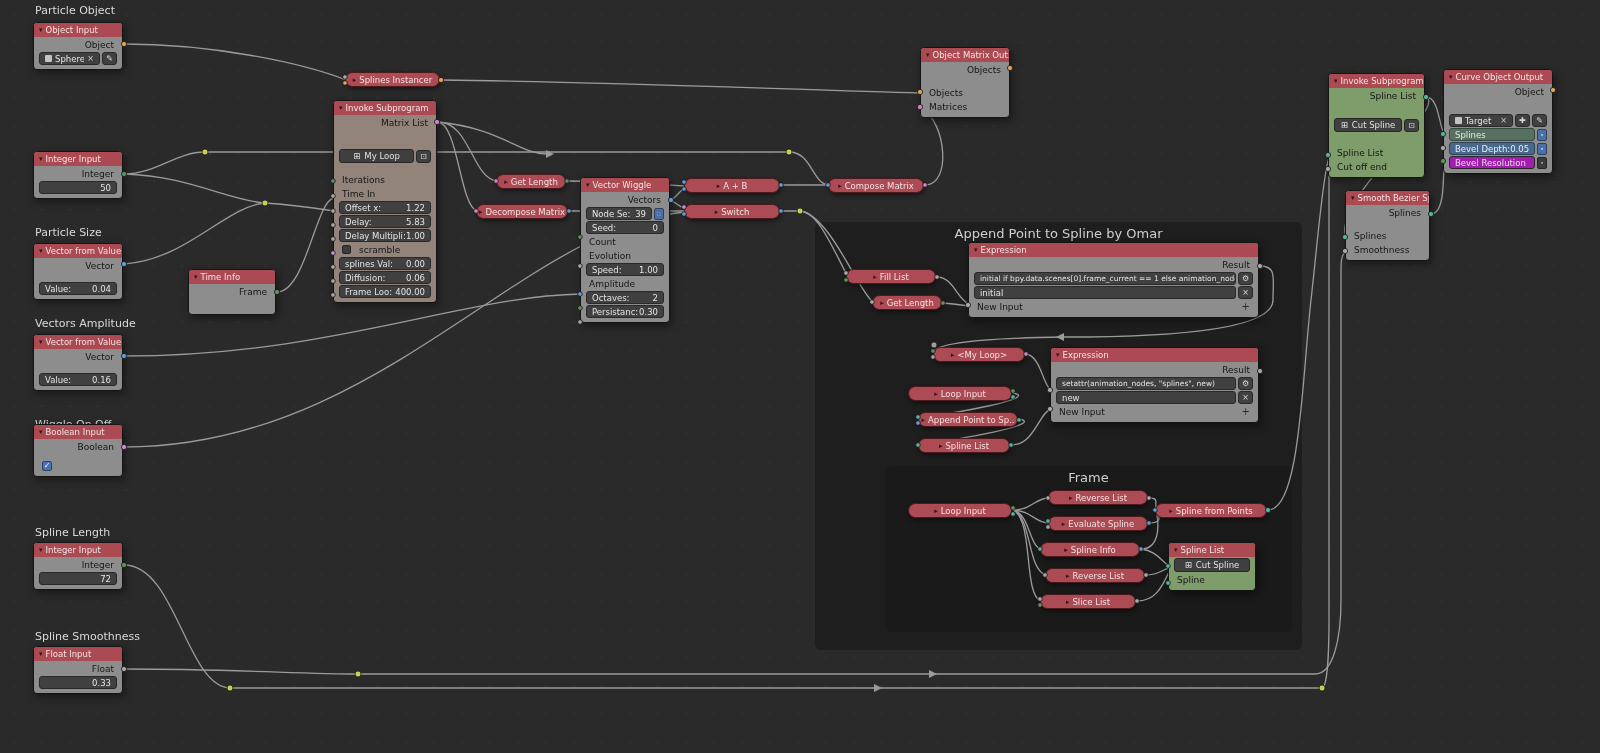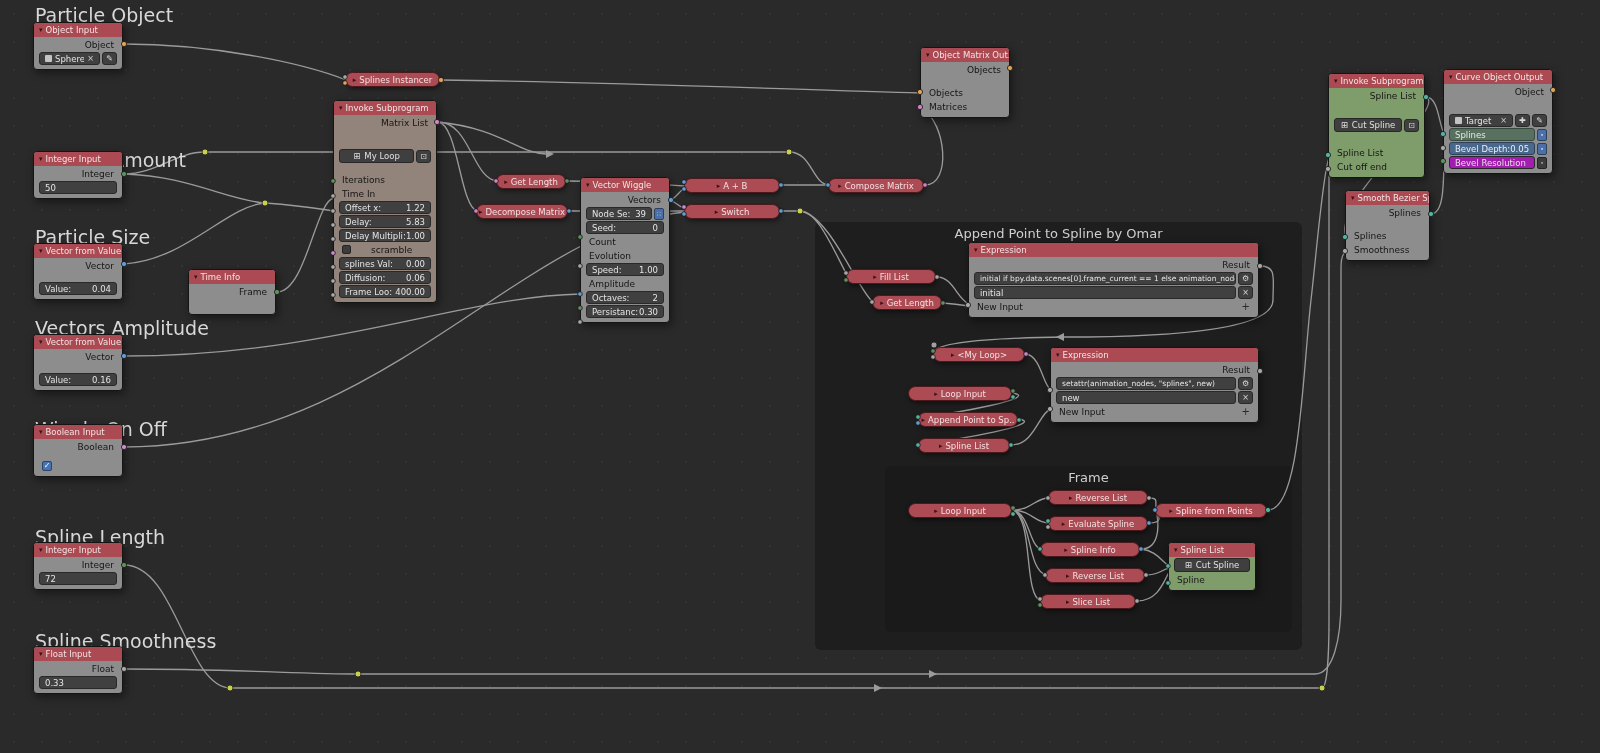--- a/index.html
+++ b/index.html
@@ -3,32 +3,32 @@
 <meta charset="utf-8">
 <style>
 *{margin:0;padding:0;box-sizing:border-box}
 html,body{width:1600px;height:753px;background:#2a2a2a;font-family:"DejaVu Sans",sans-serif;overflow:hidden}
 .canvas{position:relative;width:1600px;height:753px;background:#2a2a2a;background-image:radial-gradient(#323232 1px,transparent 1.2px);background-size:28px 28px}
 .frame{position:absolute;background:#1e1e1e;border-radius:6px;z-index:0}
 .frame.inner{background:#1a1a1a}
 .frame-title{position:absolute;top:4px;left:0;right:0;text-align:center;color:#cfcfcf;font-size:13px}
 svg.layer{position:absolute;left:0;top:0;z-index:1;pointer-events:none}
 svg.sockets{z-index:3}
-.glabel{position:absolute;color:#d9d9d9;font-size:19px;z-index:2;white-space:nowrap}
+.glabel{position:absolute;color:#d9d9d9;font-size:11px;z-index:2;white-space:nowrap}
 .node{position:absolute;z-index:2;background:#8d8d8d;border:1px solid #141414;border-radius:4px;box-shadow:2px 3px 8px rgba(0,0,0,.45);font-size:9px;color:#161616;padding-bottom:3px}
 .node.brown{background:#92837b}
 .node.green{background:#7f9c6b}
 .hdr{display:flex;align-items:center;gap:3px;height:14px;background:#ab4a52;border-radius:3px 3px 0 0;color:#f0e3e3;padding:0 5px;font-size:8.5px;white-space:nowrap;overflow:hidden}
 .tri{font-size:7px;color:#341316;flex:0 0 auto}
 .row{display:flex;align-items:center;height:13px;padding:0 8px;margin:1px 0;white-space:nowrap}
 .row.out{justify-content:flex-end}
 .fieldwrap{display:flex;gap:2px;margin:1px 5px;align-items:center}
 .grow{flex:1;min-width:0}
 .field,.slider{background:#404040;border:1px solid #292929;border-radius:3px;height:13px;display:flex;align-items:center;color:#e4e4e4;font-size:8.5px;padding:0 5px;white-space:nowrap;overflow:hidden}
-.field.center{justify-content:flex-start}
+.field.center{justify-content:flex-end}
 .slider{justify-content:space-between}
 .code{font-size:7.5px}
 .minibtn{flex:0 0 auto;width:15px;height:13px;background:#404040;border:1px solid #292929;border-radius:3px;color:#d8d8d8;display:flex;align-items:center;justify-content:center;font-size:8px}
 .btn{background:#3f3f3f;border:1px solid #272727;border-radius:3px;height:14px;color:#e0e0e0;display:flex;align-items:center;justify-content:center;gap:4px;font-size:8.5px;flex:1;white-space:nowrap;overflow:hidden}
 .pill{position:absolute;z-index:2;height:15px;background:#ad4b54;border:1px solid #4a191d;border-radius:8px;color:#f2dfe0;font-size:8.5px;display:flex;align-items:center;justify-content:center;gap:3px;box-shadow:1px 2px 5px rgba(0,0,0,.5);padding:0 6px;white-space:nowrap;overflow:hidden}
 .pill .tri{color:#3c1114}
 .cb{flex:0 0 auto;width:9px;height:9px;background:#3c3c3c;border:1px solid #242424;border-radius:2px}
 .cb.on{background:#4772b3;border-color:#2c4569;color:#fff;font-size:8px;display:flex;align-items:center;justify-content:center;width:10px;height:10px}
 .objsq{flex:0 0 auto;width:7px;height:7px;background:#c4c4c4;border-radius:1px;margin-right:3px}
 .xicon{flex:0 0 auto;margin-left:3px;color:#cfcfcf;font-size:8px}
@@ -358,21 +358,21 @@
           <span>Delay:</span>
           <span>5.83</span>
         </div>
       </div>
     <div class="fieldwrap">
         <div class="slider grow">
           <span>Delay Multipli:</span>
           <span>1.00</span>
         </div>
       </div>
-    <div class="row" style="gap:20px">
+    <div class="row" style="gap:8px">
         <span class="cb"></span>
         <span>scramble</span>
       </div>
     <div class="fieldwrap">
         <div class="slider grow">
           <span>splines Val:</span>
           <span>0.00</span>
         </div>
       </div>
     <div class="fieldwrap">

